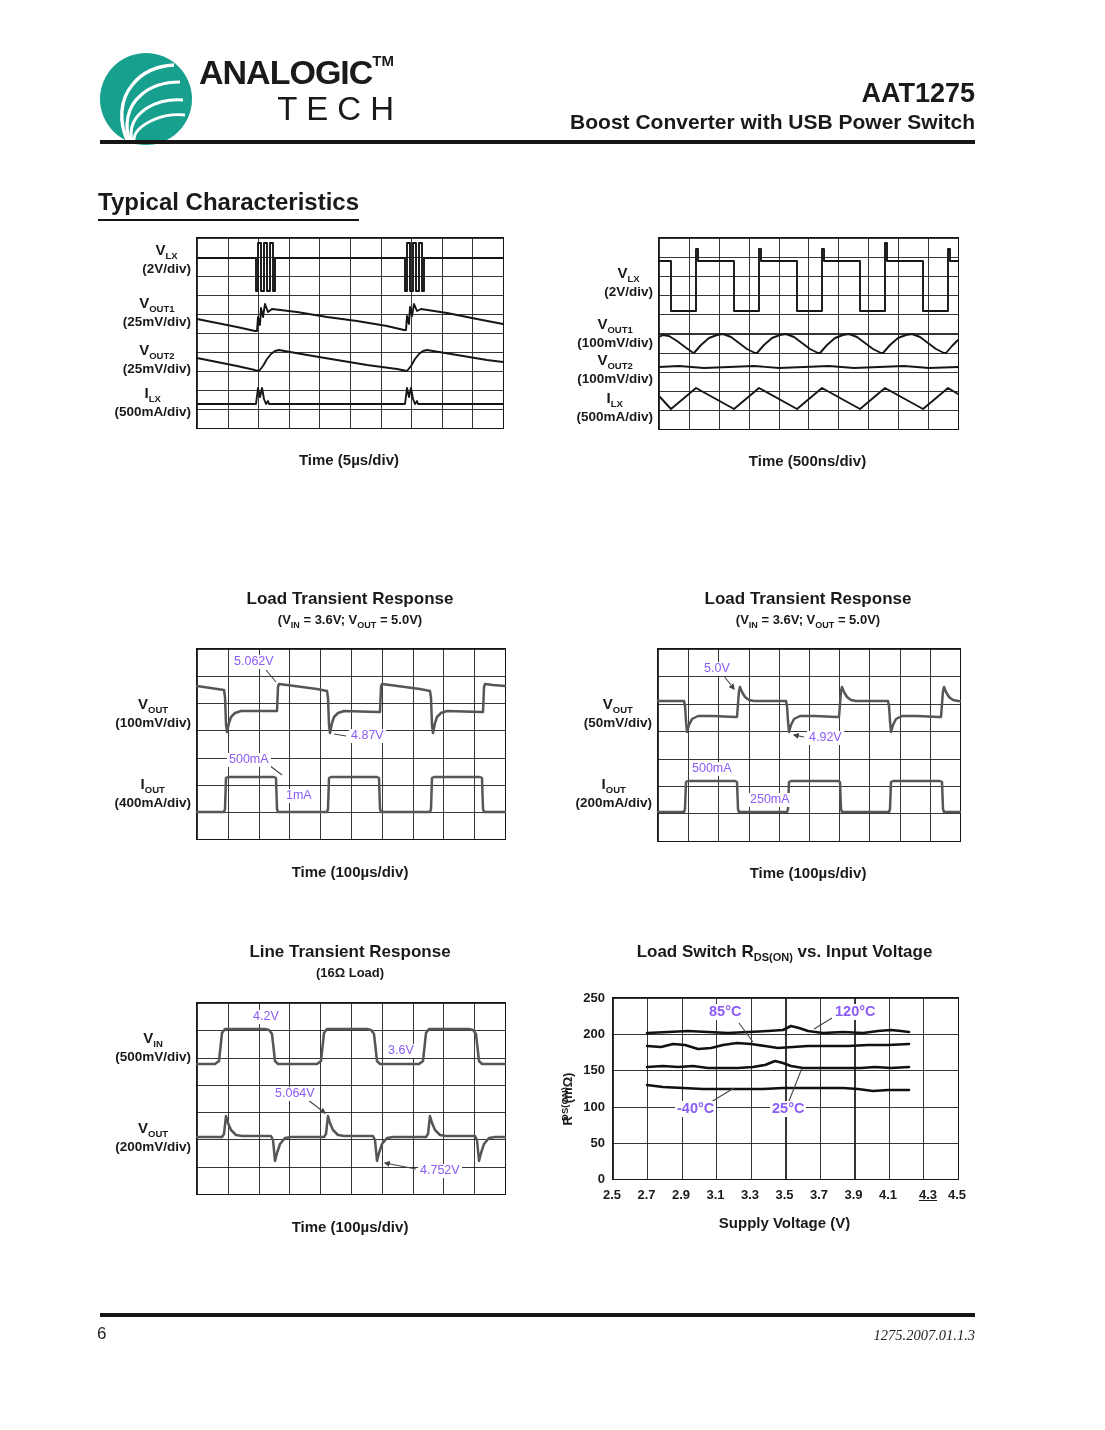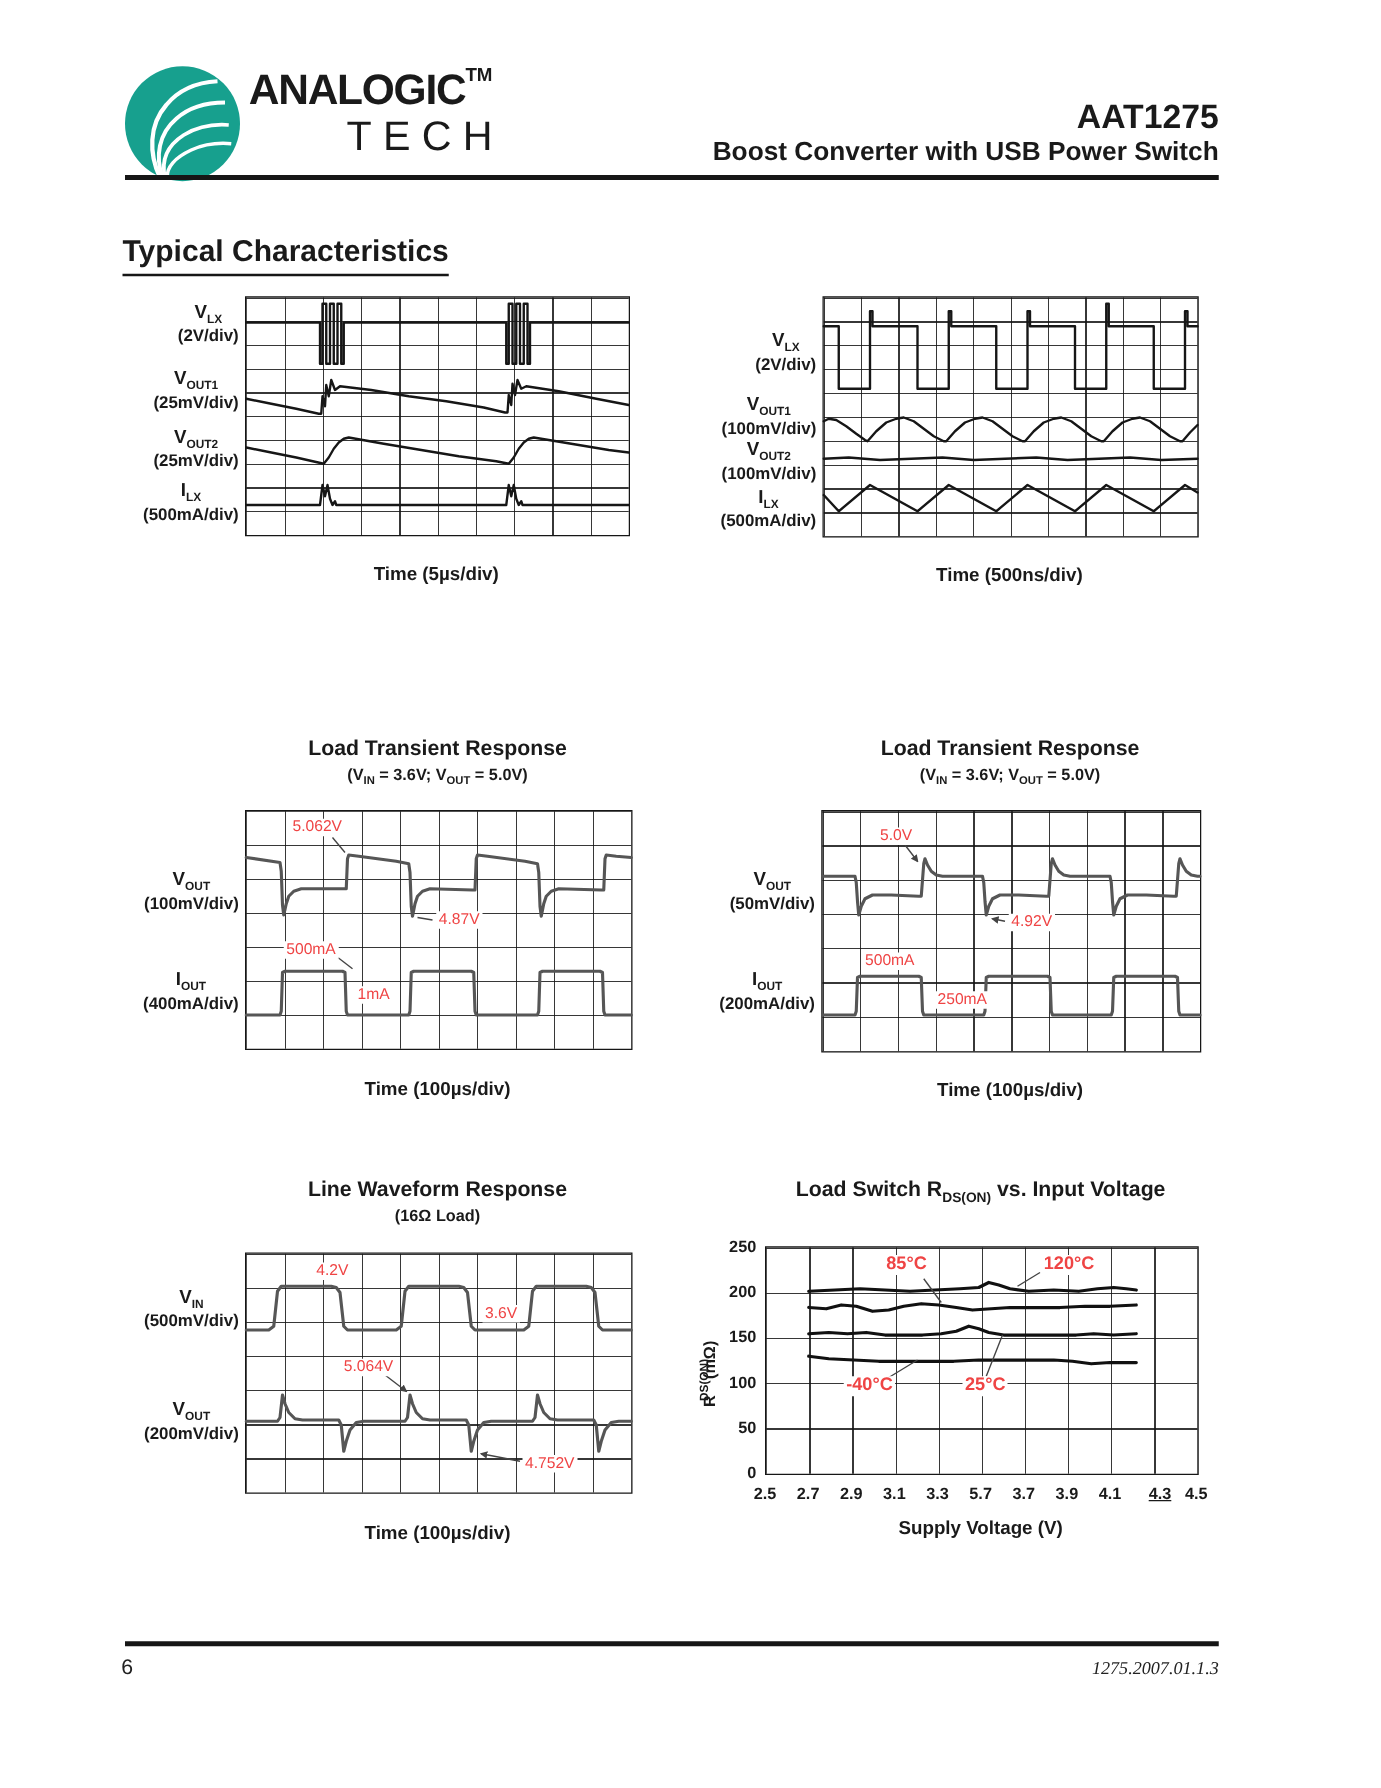--- a/index.html
+++ b/index.html
@@ -31,21 +31,21 @@
   .unit{font-size:13.5px;font-weight:bold;}
   .plot{position:relative;flex:0 0 auto;border:1.6px solid #161616;box-sizing:content-box;
         background-image:
           repeating-linear-gradient(90deg, rgba(20,20,20,.85) 0 1px, transparent 1px var(--cw)),
           repeating-linear-gradient(180deg, rgba(20,20,20,.85) 0 1px, transparent 1px var(--ch));}
   .plot svg{position:absolute;left:0;top:0;overflow:visible;}
   .trace{fill:none;stroke:#161616;stroke-width:1.9;stroke-linejoin:round;stroke-linecap:round;}
   .trace.gray{stroke:#565656;stroke-width:2.5;}
   .trace.curve{stroke:#111;stroke-width:2.6;}
   .leader{stroke:#444;stroke-width:1.1;fill:none;}
-  .ann{position:absolute;font-size:12.5px;color:#ef4444;white-space:nowrap;background:#fff;padding:0 2px;line-height:1.1;}
+  .ann{position:absolute;font-size:12.5px;color:#8b5cf6;white-space:nowrap;background:#fff;padding:0 2px;line-height:1.1;}
   .ann.big{font-size:14.5px;font-weight:600;}
   .xlabel{text-align:center;font-size:15px;font-weight:bold;}
   
   .yticks span{position:absolute;right:7px;transform:translateY(-50%);font-size:13px;font-weight:600;}
   .ytitle{position:absolute;left:-14px;top:0;height:100%;display:flex;align-items:center;justify-content:center;
           writing-mode:vertical-rl;transform:rotate(180deg);font-size:15px;font-weight:bold;white-space:nowrap;}
   .ytitle sub{font-size:9.5px;}
   .xticks{position:relative;height:22px;}
   .xticks span{position:absolute;top:7px;transform:translateX(-50%);font-size:13px;font-weight:600;}
   
@@ -214,21 +214,21 @@
         <span class="ann" style="left:149px;top:82px;">4.92V</span>
         <span class="ann" style="left:32px;top:113px;">500mA</span>
         <span class="ann" style="left:90px;top:144px;">250mA</span>
       </div>
     </div>
     <div class="xlabel" style="margin-left:100px;width:302px;margin-top:22px;">Time (100µs/div)</div>
   </div>
 
   <div class="chart" style="left:96px;top:943px;">
     <div class="ctitle" style="margin-left:100px;width:308px;height:59px;">
-      <div class="ct">Line Waveform Response</div>
+      <div class="ct">Line Transient Response</div>
       <div class="cs">(16Ω Load)</div>
     </div>
     <div class="crow">
       <div class="labels" style="width:100px;height:191px;">
         <div class="tlab" style="top:27px;">
             <div class="sym"><span>V</span><sub>IN</sub></div>
             <div class="unit">(500mV/div)</div>
           </div>
         <div class="tlab" style="top:117px;">
             <div class="sym"><span>V</span><sub>OUT</sub></div>
@@ -288,21 +288,21 @@
         <span class="ann big" style="left:62px;top:103px;">-40°C</span>
         <span class="ann big" style="left:157px;top:103px;">25°C</span>
       </div>
     </div>
     <div class="xticks" style="margin-left:52px;width:345px;">
       <span style="left:0px;">2.5</span>
       <span style="left:34.5px;">2.7</span>
       <span style="left:69px;">2.9</span>
       <span style="left:103.5px;">3.1</span>
       <span style="left:138px;">3.3</span>
-      <span style="left:172.5px;">5.7</span>
+      <span style="left:172.5px;">3.5</span>
       <span style="left:207px;">3.7</span>
       <span style="left:241.5px;">3.9</span>
       <span style="left:276px;">4.1</span>
       <span style="left:316px;text-decoration:underline;">4.3</span>
       <span style="left:345px;">4.5</span>
     </div>
     <div class="xlabel" style="margin-left:52px;width:345px;margin-top:12px;">Supply Voltage (V)</div>
   </div>
 
   <div class="foot-rule"></div>

